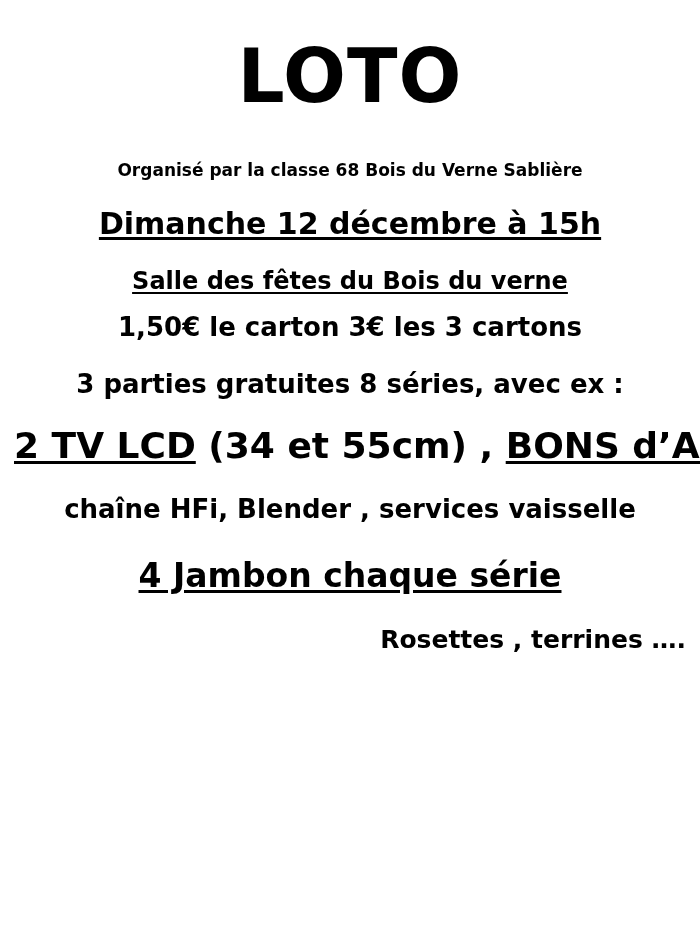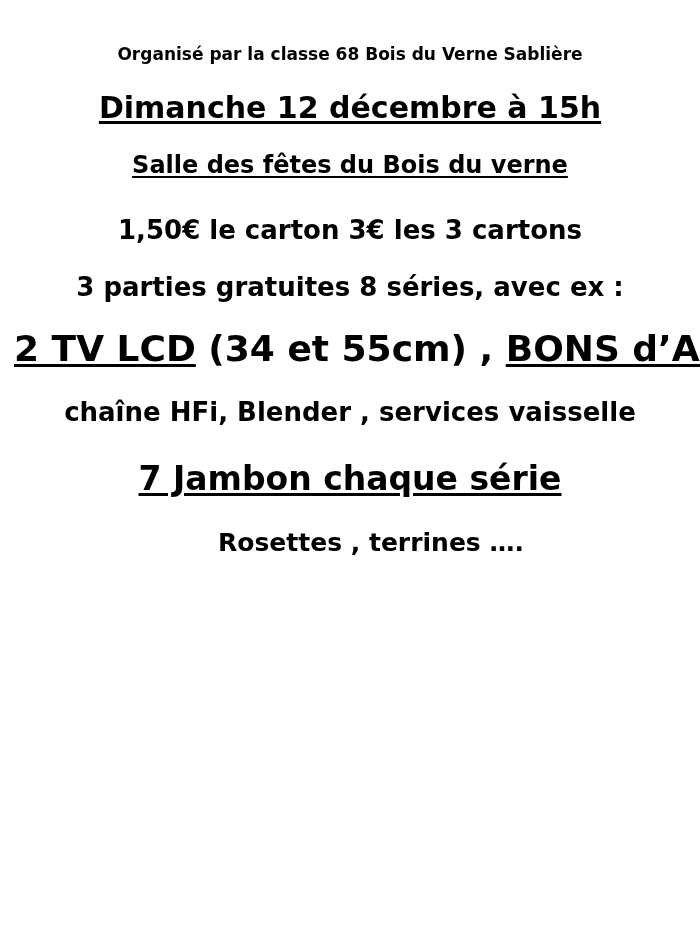--- a/index.html
+++ b/index.html
@@ -39,21 +39,21 @@
   .datetime {
     font-size: 30px;
     margin-top: 26px;
   }
   .venue {
     font-size: 24px;
     margin-top: 26px;
   }
   .prices {
     font-size: 26px;
-    margin-top: 36px;
+    margin-top: 17px;
     text-align: center;
   }
   .games {
     font-size: 26px;
     margin-top: 27px;
   }
   .tv {
     font-size: 36px;
     margin-top: 26px;
   }
@@ -65,21 +65,21 @@
     font-size: 26px;
     margin-top: 28px;
   }
   .jambon {
     font-size: 33px;
     margin-top: 32px;
   }
   .rosettes {
     font-size: 25px;
     margin-top: 30px;
-    text-align: center;
+    text-align: right;
     padding-left: 42px;
   }
   .brouette {
     font-size: 26px;
     margin-top: 26px;
     text-align: left;
     padding-left: 42px;
   }
   .brouette2 {
     font-size: 26px;
@@ -90,20 +90,21 @@
   .u {
     text-decoration: underline;
     text-underline-offset: 3px;
   }
 </style>
 </head>
 <body>
 
 <div class="poster">
 
+  <div class="line title">LOTO</div>
 
   <div class="line organiser">Organisé par la classe 68 Bois du Verne Sablière</div>
 
   <div class="line datetime">
     <span class="u">Dimanche 12 décembre à 15h</span>
   </div>
 
   <div class="line venue">
     <span class="u">Salle des fêtes du Bois du verne</span>
   </div>
@@ -113,20 +114,20 @@
   <div class="line games">3 parties gratuites 8 séries, avec ex :</div>
 
   <div class="line tv">
     <span class="u">2 TV LCD</span><span> (34 et 55cm) , </span><span class="u">BONS d’ACHAT</span>
   </div>
 
 
   <div class="line lots2">chaîne HFi, Blender , services vaisselle</div>
 
   <div class="line jambon">
-    <span class="u">7 Jambon chaque série</span>
+    <span class="u">4 Jambon chaque série</span>
   </div>
 
   <div class="line rosettes">Rosettes , terrines ….</div>
 
 
 
 </div>
 
 </body></html>

